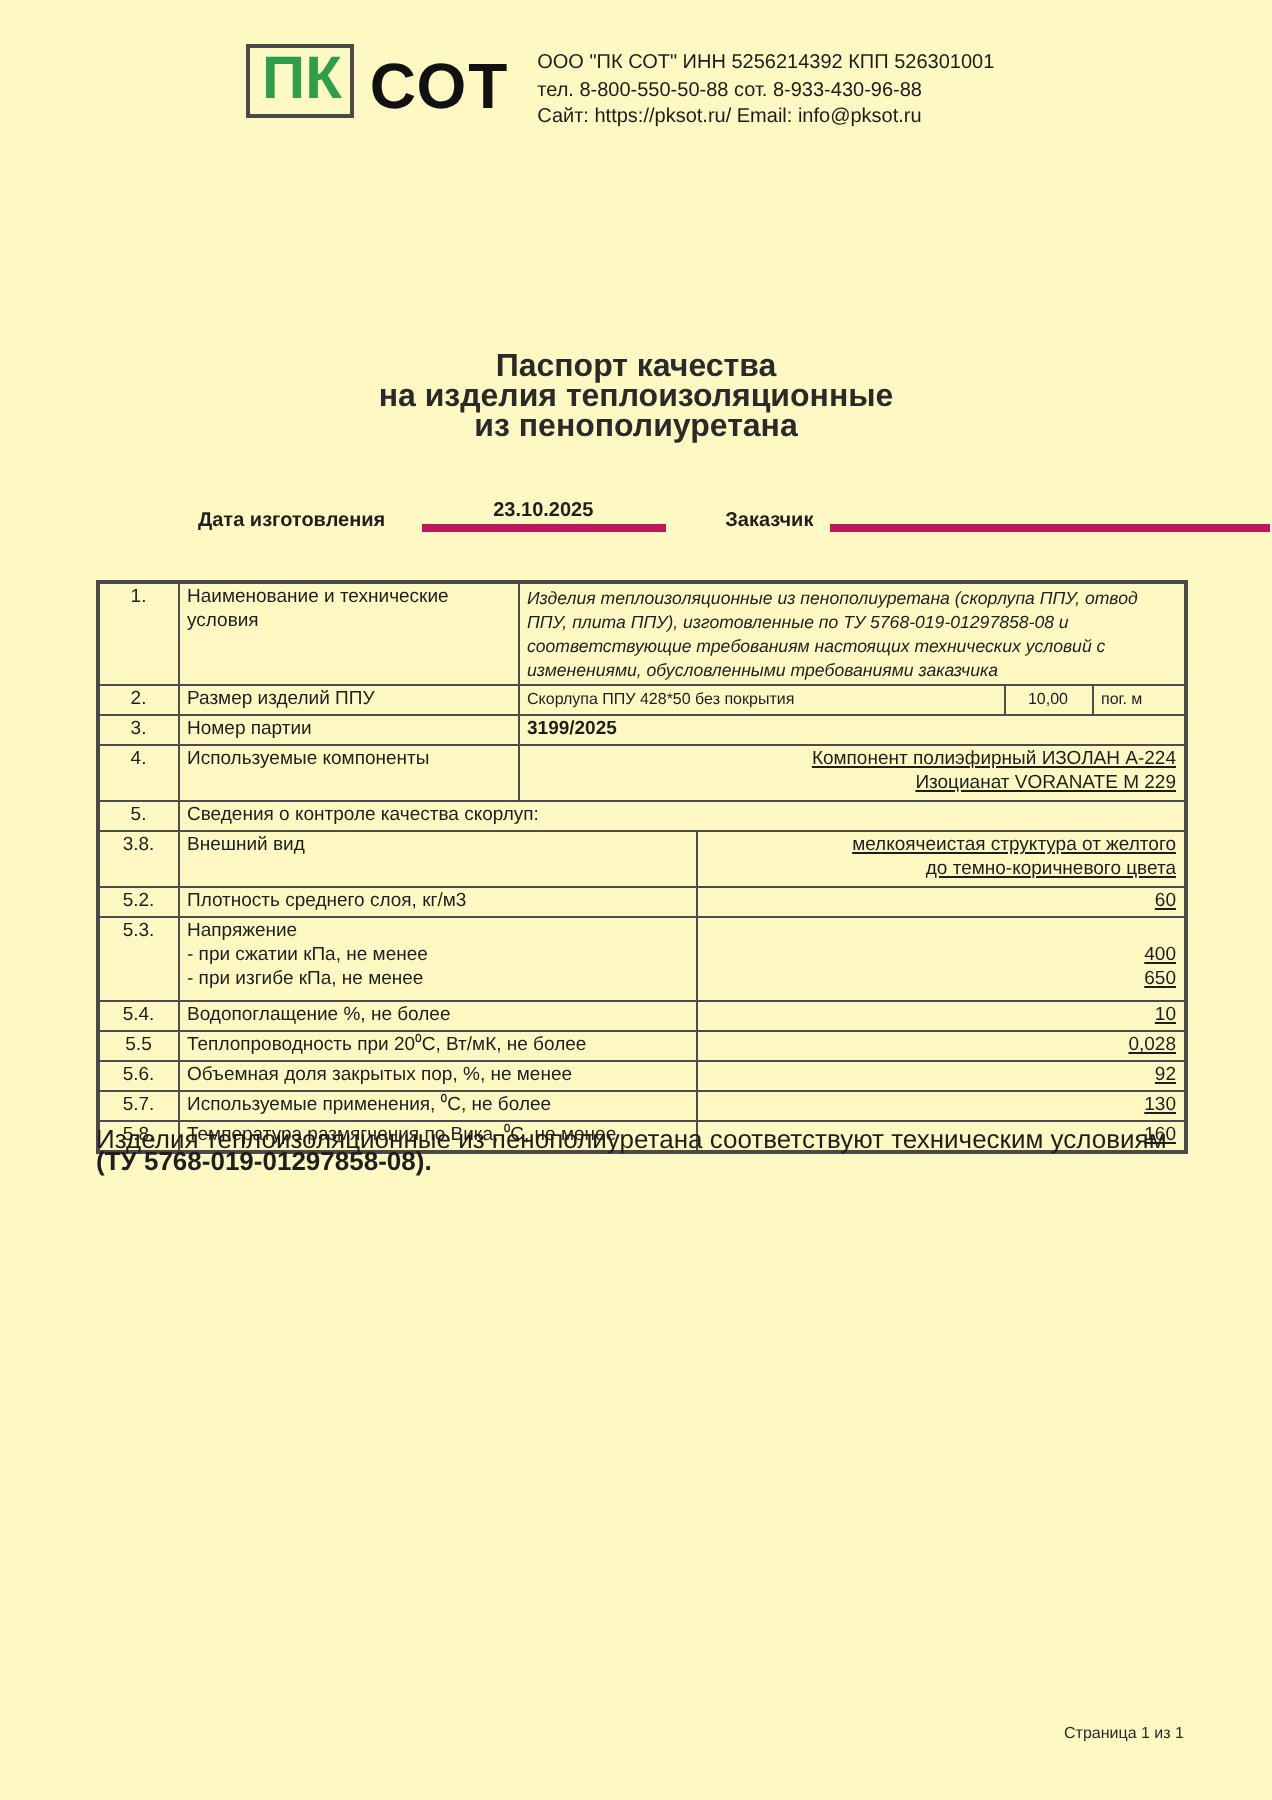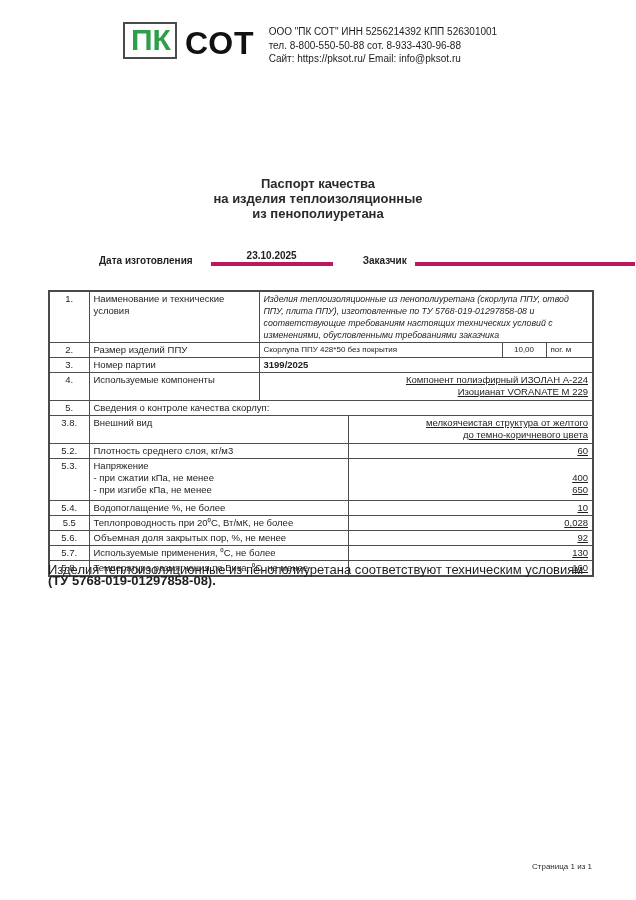--- a/index.html
+++ b/index.html
@@ -1,20 +1,20 @@
 <!DOCTYPE html>
 <html><head>
 <meta charset="utf-8">
 <style>
   html,body { margin:0; padding:0; background:#e8e8e8; }
   .page {
     position:relative;
     width:636px; height:900px;
     margin:0 auto;
-    background:#ffffff;
+    background:#fef9c3;
     font-family:"Liberation Sans", sans-serif;
     color:#1f1f1f;
     overflow:hidden;
   }
 
   
   .header { position:absolute; left:123px; top:22px; display:flex; align-items:flex-start; }
   .logo { display:flex; align-items:center; margin-right:14px; }
   .logo-box {
     border:2px solid #4a4a4a;
@@ -42,21 +42,21 @@
     line-height:13.5px;
     color:#1c1c1c;
     padding-top:3px;
   }
 
   
   .title {
     position:absolute; left:0; top:176px; width:100%;
     text-align:center;
     font-weight:bold;
-    font-size:13px;
+    font-size:16px;
     line-height:15px;
     color:#2a2a2a;
   }
 
   
   .meta {
     position:absolute; left:55px; top:248px; width:536px;
     display:flex; align-items:flex-end;
     font-size:10px;
     margin-left:44px;

